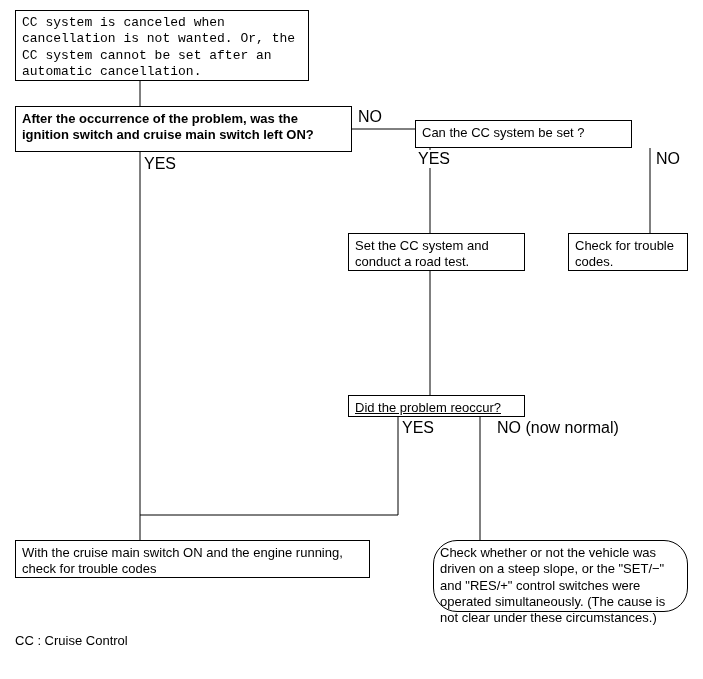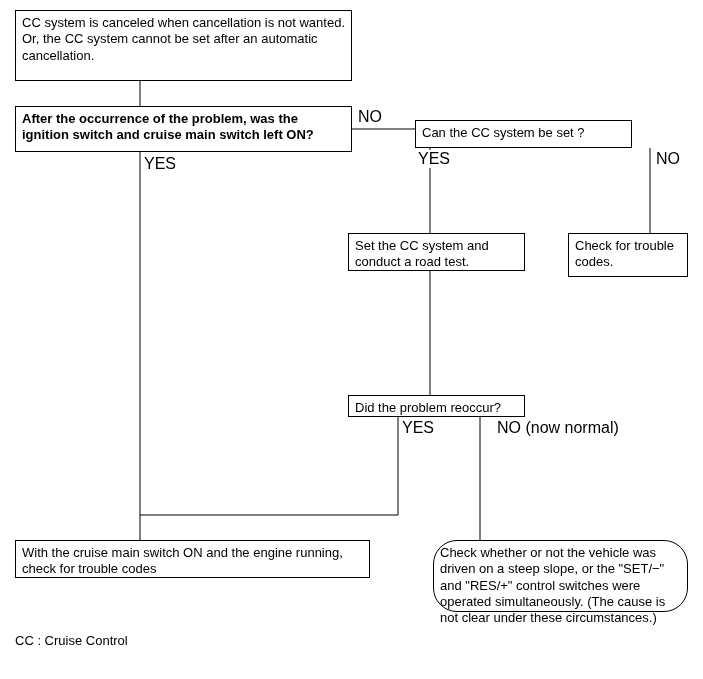--- a/index.html
+++ b/index.html
@@ -60,42 +60,42 @@
 
     <line x1="430" y1="271" x2="430" y2="395"></line>
 
     <line x1="398" y1="415" x2="398" y2="515"></line>
     <line x1="398" y1="515" x2="140" y2="515"></line>
     <line x1="140" y1="515" x2="140" y2="540"></line>
 
     <line x1="480" y1="415" x2="480" y2="540"></line>
   </svg>
 
-  <div class="box" style="left:15px; top:10px; width:337px; height:71px;">
+  <div class="box" style="left:15px; top:10px; width:294px; height:71px;font-family:Liberation Mono, monospace;">
     <span>CC system is canceled when cancellation is not wanted.
 Or, the CC system cannot be set after an automatic cancellation.</span>
   </div>
 
   <div class="box" style="left:15px; top:106px; width:337px; height:46px;font-weight:bold;">
     <span>After the occurrence of the problem, was the ignition switch and cruise main switch left ON?</span>
   </div>
 
   <div class="box" style="left:415px; top:120px; width:217px; height:28px;">
     <span>Can the CC system be set ?</span>
   </div>
 
   <div class="box" style="left:348px; top:233px; width:177px; height:38px;">
     <span>Set the CC system and conduct a road test.</span>
   </div>
 
-  <div class="box" style="left:568px; top:233px; width:120px; height:44px;">
+  <div class="box" style="left:568px; top:233px; width:120px; height:38px;">
     <span>Check for trouble codes.</span>
   </div>
 
-  <div class="box" style="left:348px; top:395px; width:177px; height:22px;">
+  <div class="box" style="left:348px; top:395px; width:177px; height:22px;text-decoration:underline;">
     <span>Did the problem reoccur?</span>
   </div>
 
   <div class="box" style="left:15px; top:540px; width:355px; height:38px;">
     <span>With the cruise main switch ON and the engine running, check for trouble codes</span>
   </div>
 
   <div class="box" style="left:433px; top:540px; width:255px; height:72px;border-radius:24px;">
     <span>Check whether or not the vehicle was driven on a steep slope, or the "SET/−" and "RES/+" control switches were operated simultaneously. (The cause is not clear under these circumstances.)</span>
   </div>

